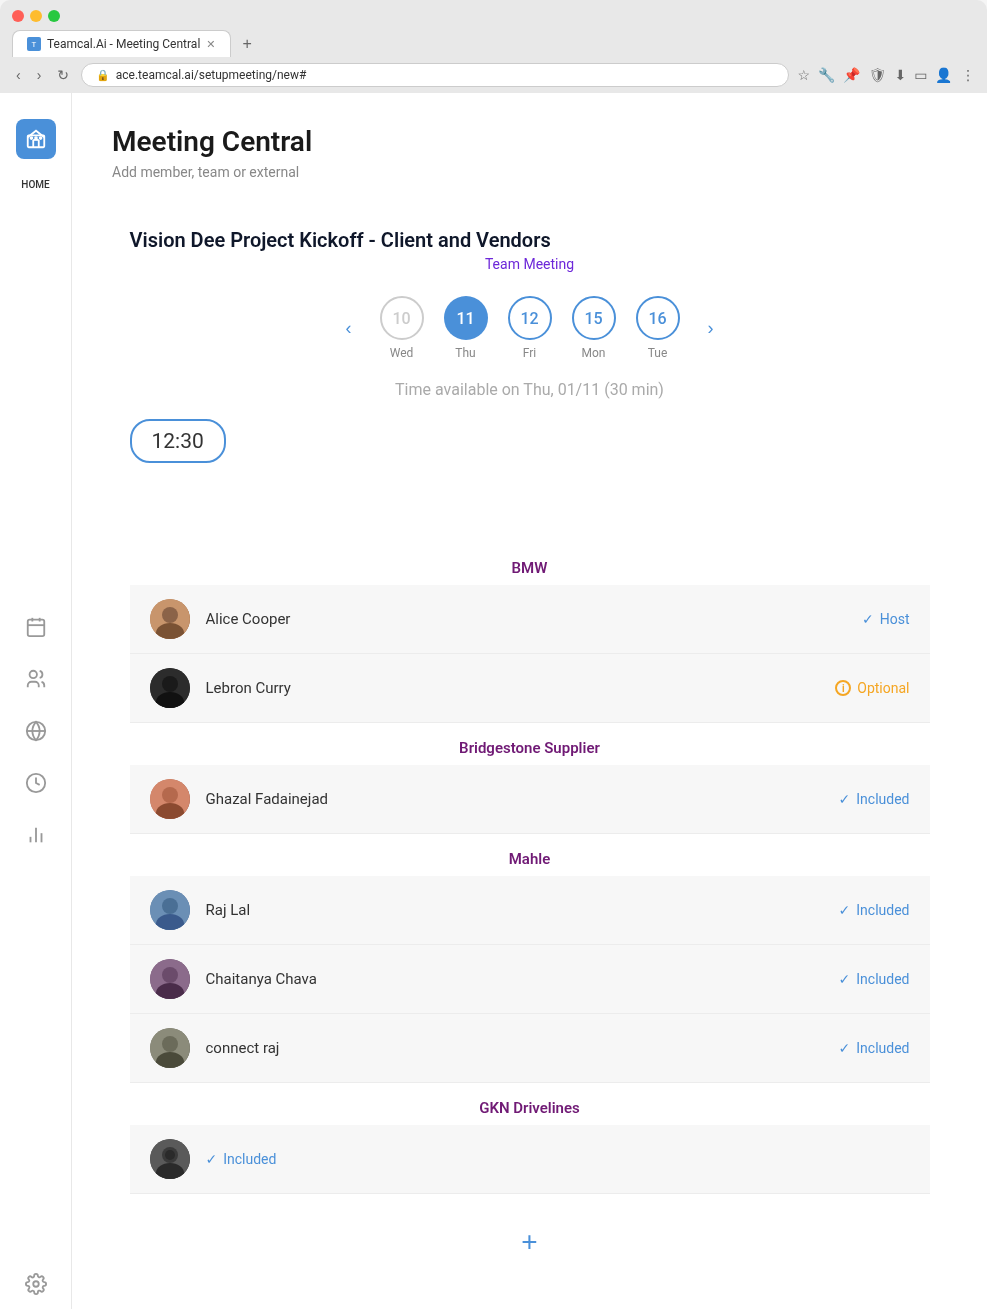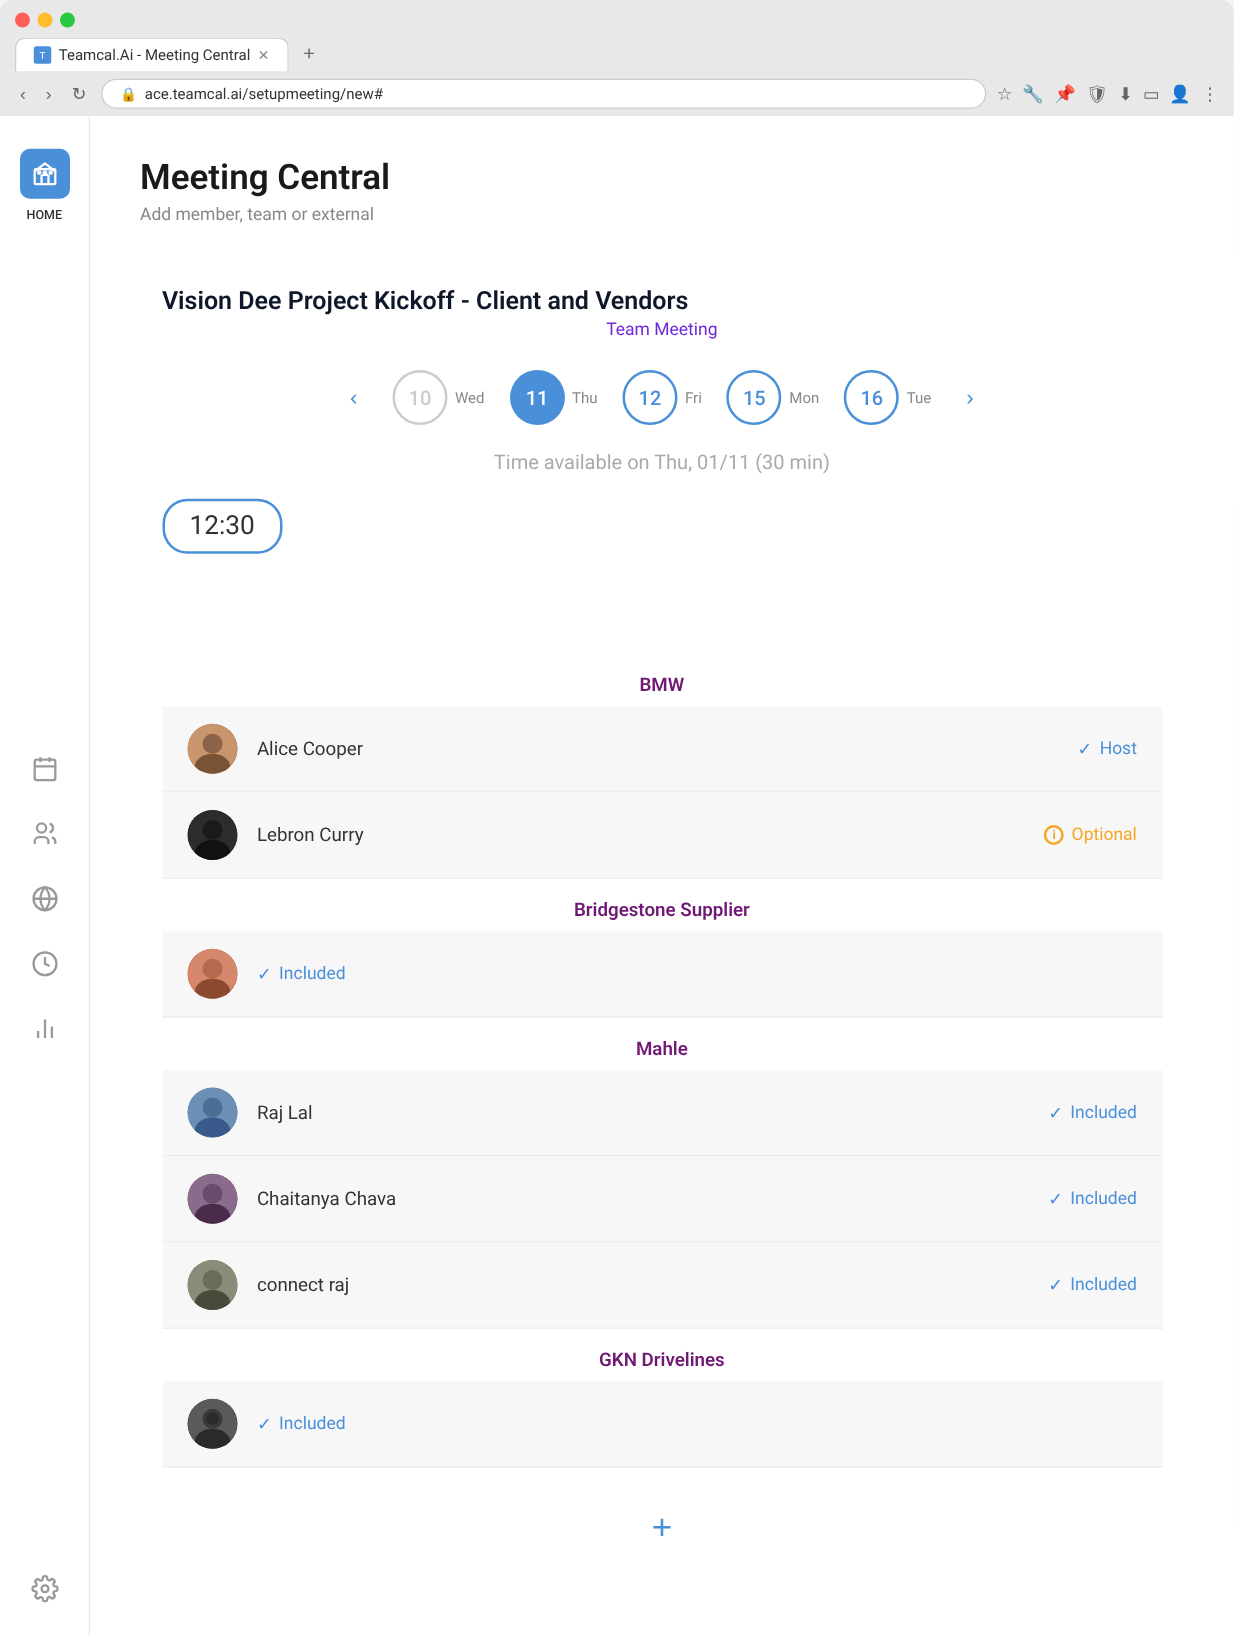--- a/index.html
+++ b/index.html
@@ -124,21 +124,21 @@
       display: flex;
       flex-direction: column;
       align-items: center;
       padding: 16px 0;
       gap: 8px;
     }
     .sidebar-home {
       display: flex;
       flex-direction: column;
       align-items: center;
-      gap: 8px;
+      gap: 20px;
       padding: 10px;
       cursor: pointer;
       border-radius: 8px;
       text-align: center;
     }
     .sidebar-home-icon {
       width: 40px; height: 40px;
       background: #4a90d9;
       border-radius: 8px;
       display: flex;
@@ -212,21 +212,21 @@
     .date-nav {
       background: none;
       border: none;
       color: #4a90d9;
       font-size: 18px;
       cursor: pointer;
       padding: 4px 8px;
     }
     .date-item {
       display: flex;
-      flex-direction: row;
+      flex-direction: column;
       align-items: center;
       gap: 6px;
       cursor: pointer;
       text-align: center;
     }
     .date-circle {
       width: 44px; height: 44px;
       border-radius: 50%;
       display: flex;
       align-items: center;
@@ -536,20 +536,21 @@
 
         <div class="group-header">Bridgestone Supplier</div>
         <div class="member-row">
           <div class="member-avatar avatar-ghazal">
             <svg width="40" height="40" viewBox="0 0 40 40">
               <circle cx="20" cy="20" r="20" fill="#d4876b"></circle>
               <circle cx="20" cy="16" r="8" fill="#b5694d"></circle>
               <ellipse cx="20" cy="34" rx="14" ry="10" fill="#8b4a30"></ellipse>
             </svg>
           </div>
+          <span class="member-name">Ghazal Fadainejad</span>
           <div class="member-status status-included">
             <span>✓</span>
             <span>Included</span>
           </div>
         </div>
 
         <div class="group-header">Mahle</div>
         <div class="member-row">
           <div class="member-avatar avatar-raj">
             <svg width="40" height="40" viewBox="0 0 40 40">

